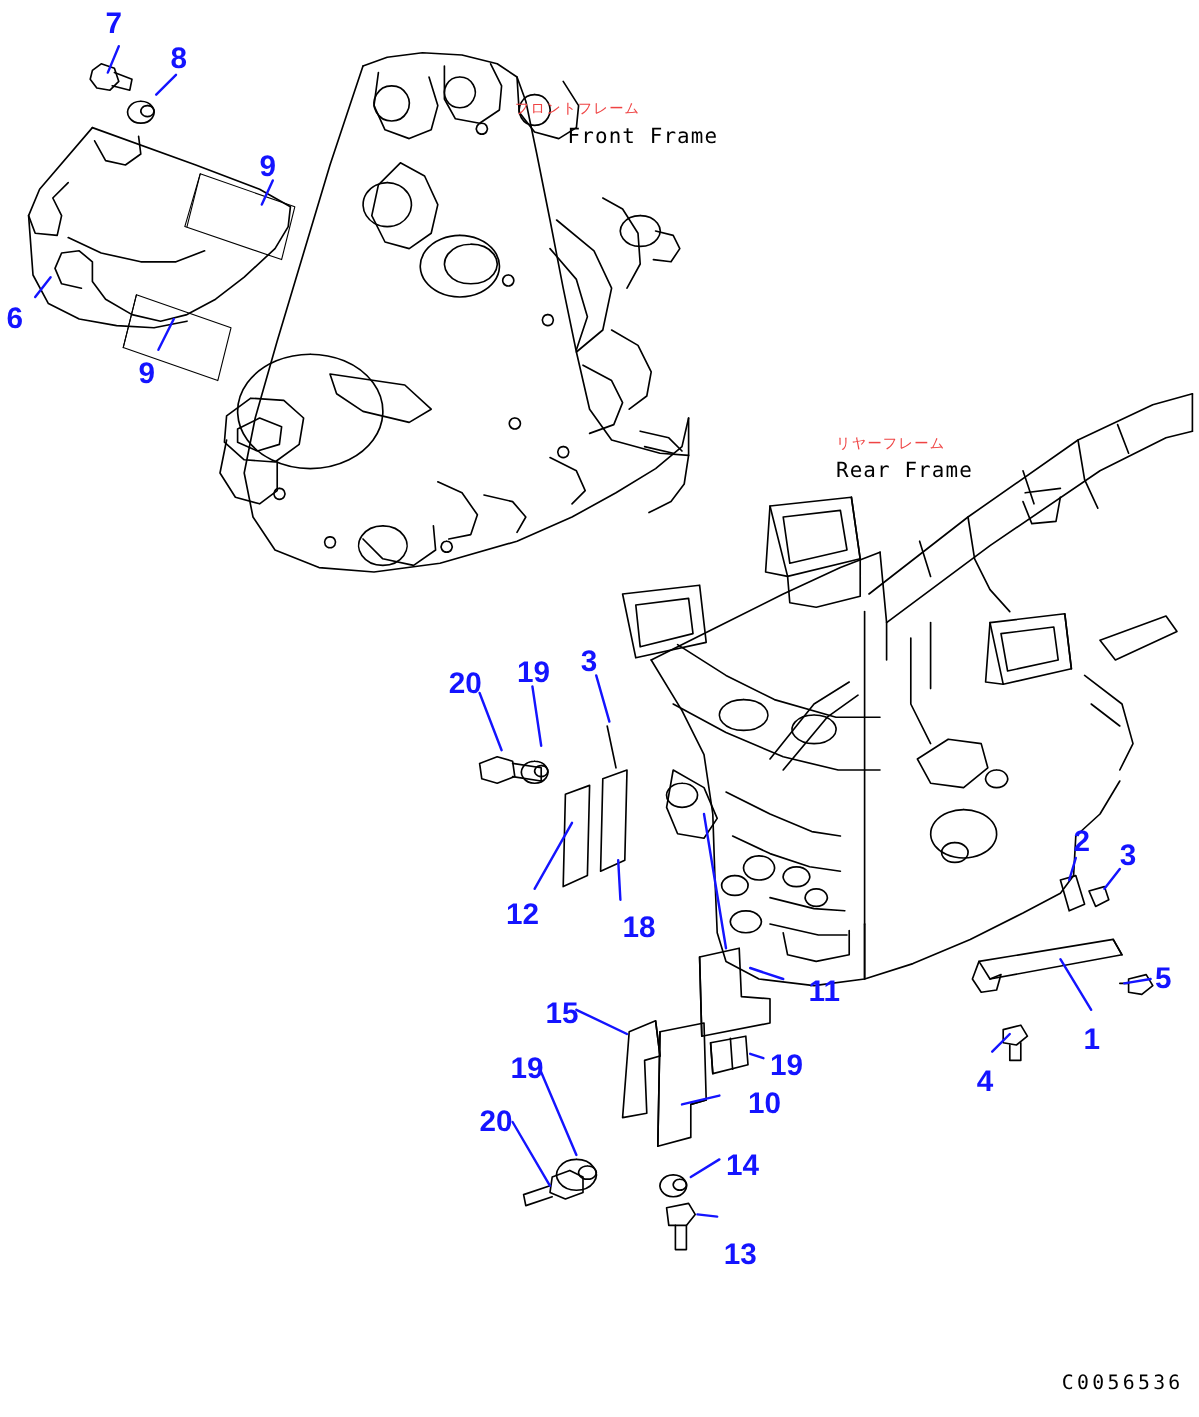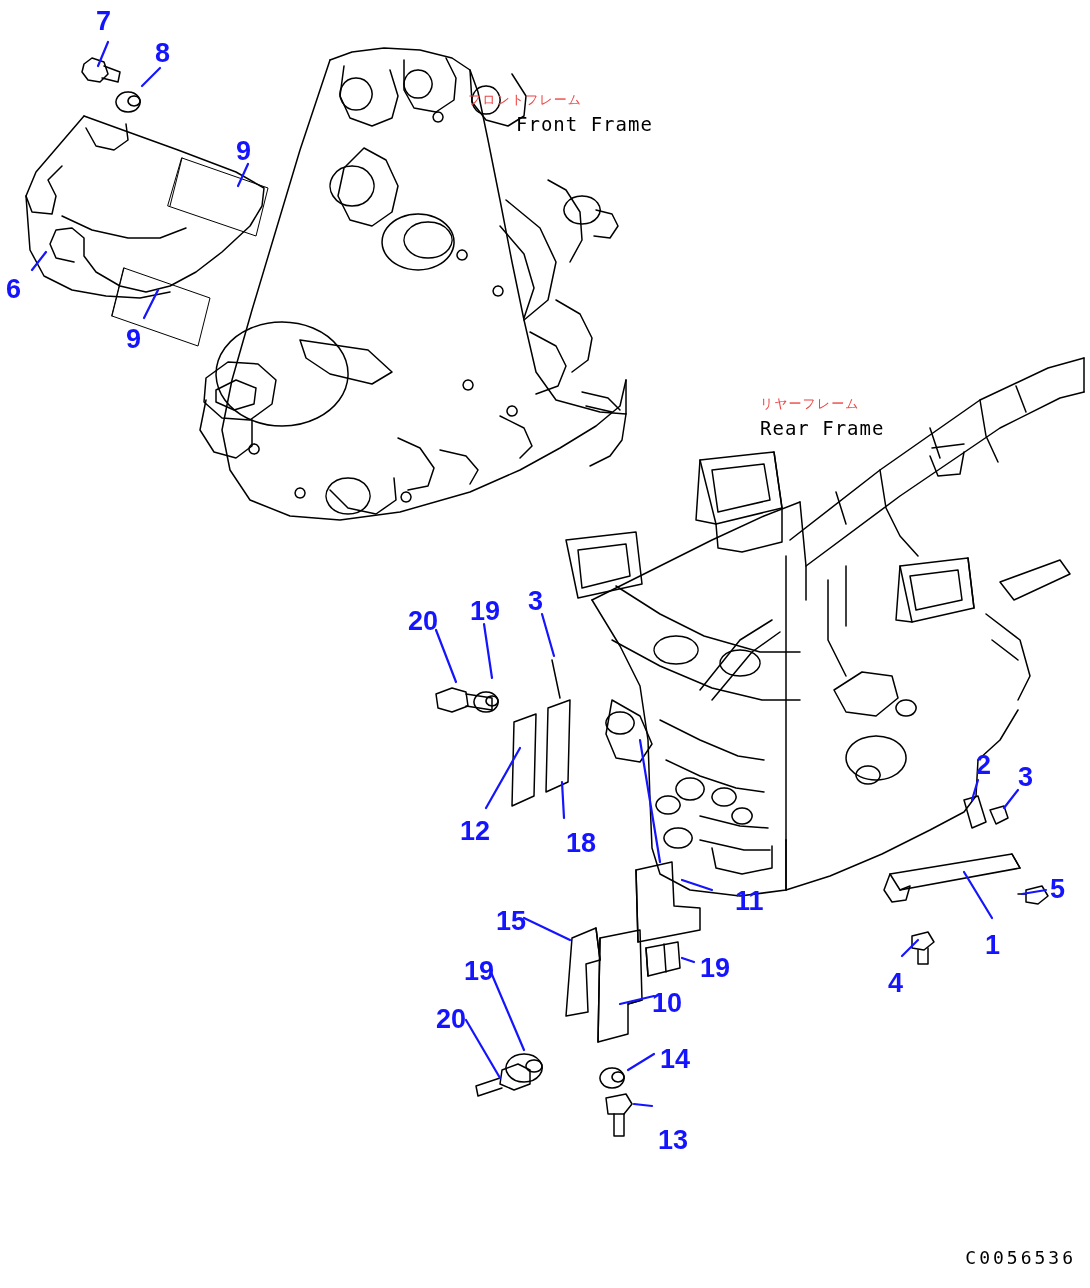--- a/index.html
+++ b/index.html
@@ -318,20 +318,20 @@
   <div class="callout" style="left:530px; top:830px;margin-left:36px;">18</div>
   <div class="callout" style="left:976px; top:752px;">2</div>
   <div class="callout" style="left:1018px;top:764px;">3</div>
   <div class="callout" style="left:1050px;top:876px;">5</div>
   <div class="callout" style="left:985px; top:932px;">1</div>
   <div class="callout" style="left:888px; top:970px;">4</div>
   <div class="callout" style="left:718px; top:888px;margin-left:17px;">11</div>
   <div class="callout" style="left:496px; top:908px;">15</div>
   <div class="callout" style="left:700px; top:955px;">19</div>
   <div class="callout" style="left:464px; top:958px;">19</div>
-  <div class="callout" style="left:652px; top:990px;">10</div>
+  <div class="callout" style="left:680px; top:990px;">10</div>
   <div class="callout" style="left:436px; top:1006px;">20</div>
   <div class="callout" style="left:660px; top:1046px;">14</div>
   <div class="callout" style="left:658px; top:1100px;margin-top:27px;">13</div>
 
   <div class="drawing-no">C0056536</div>
 
 </div>
 
 </body></html>

